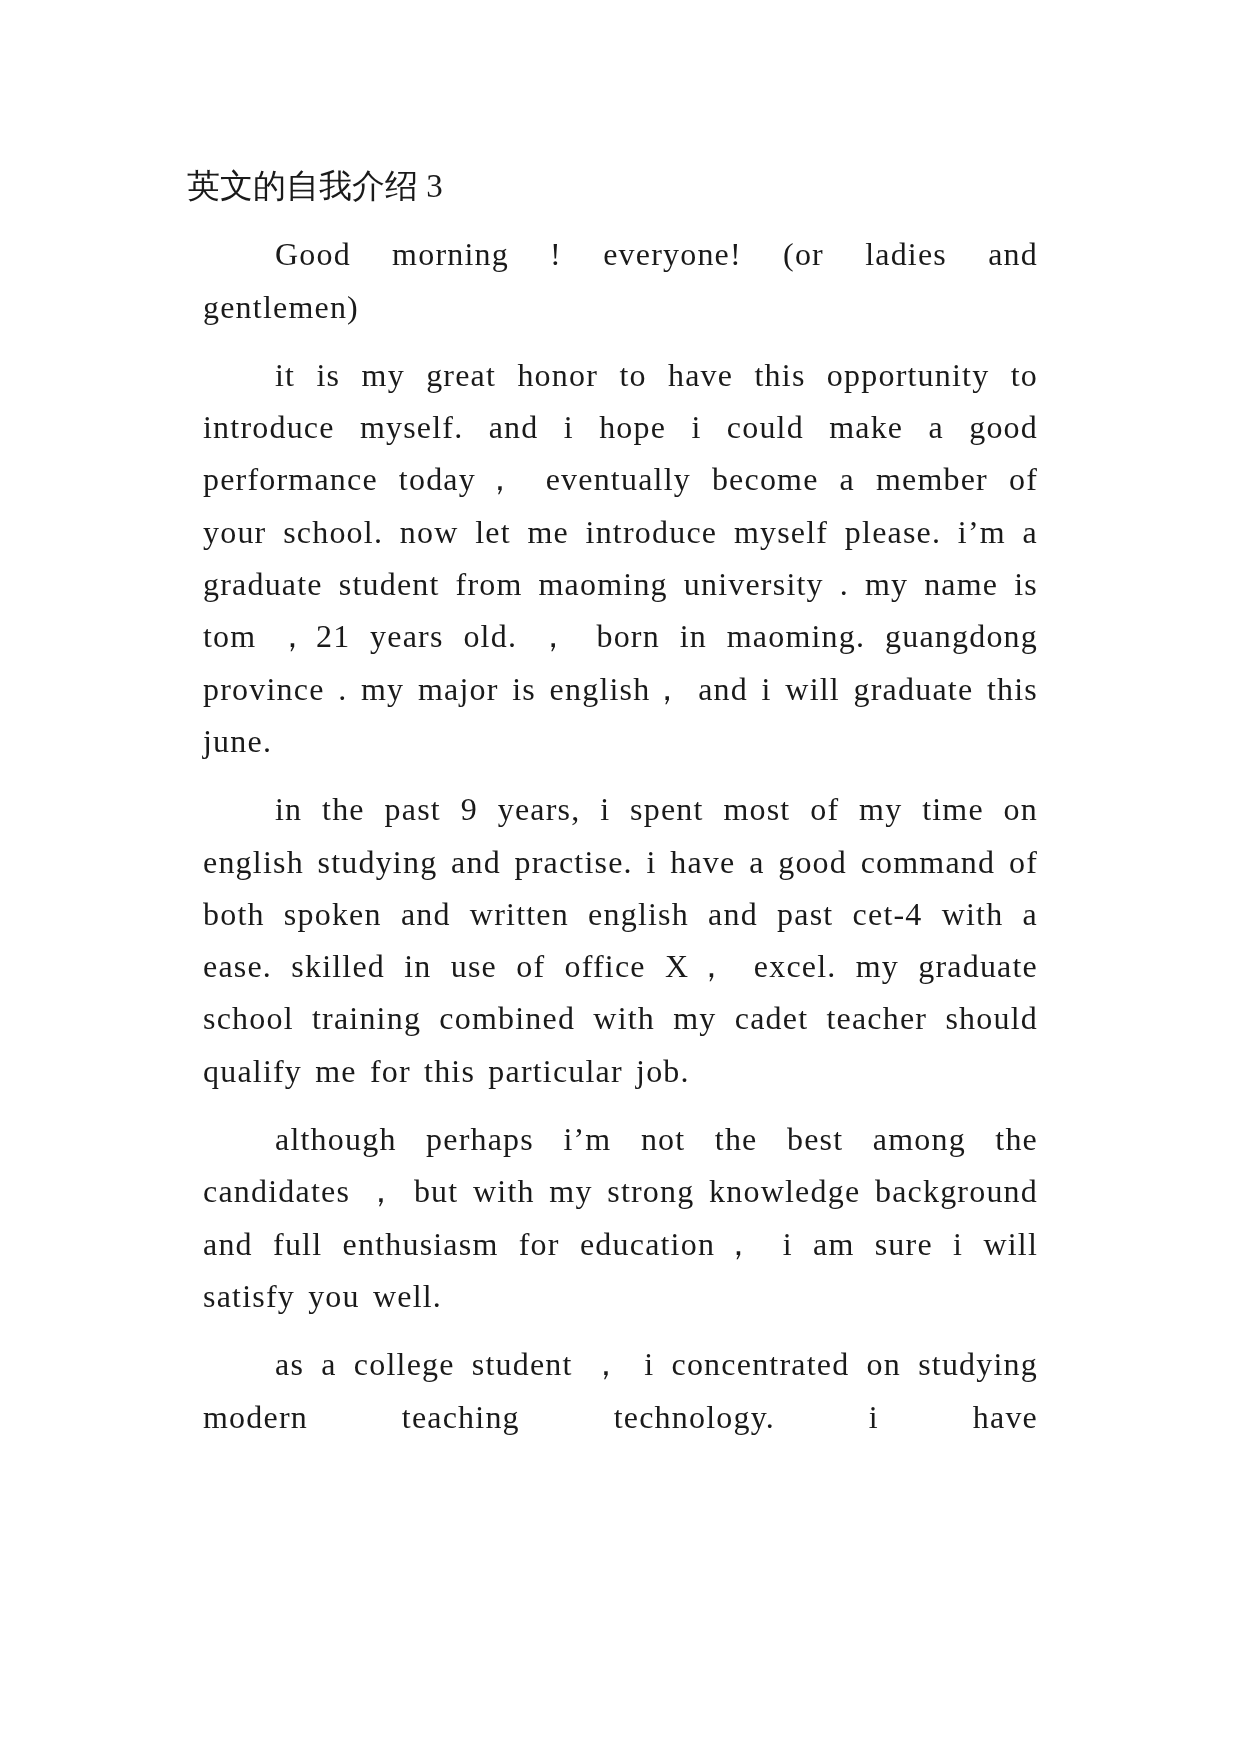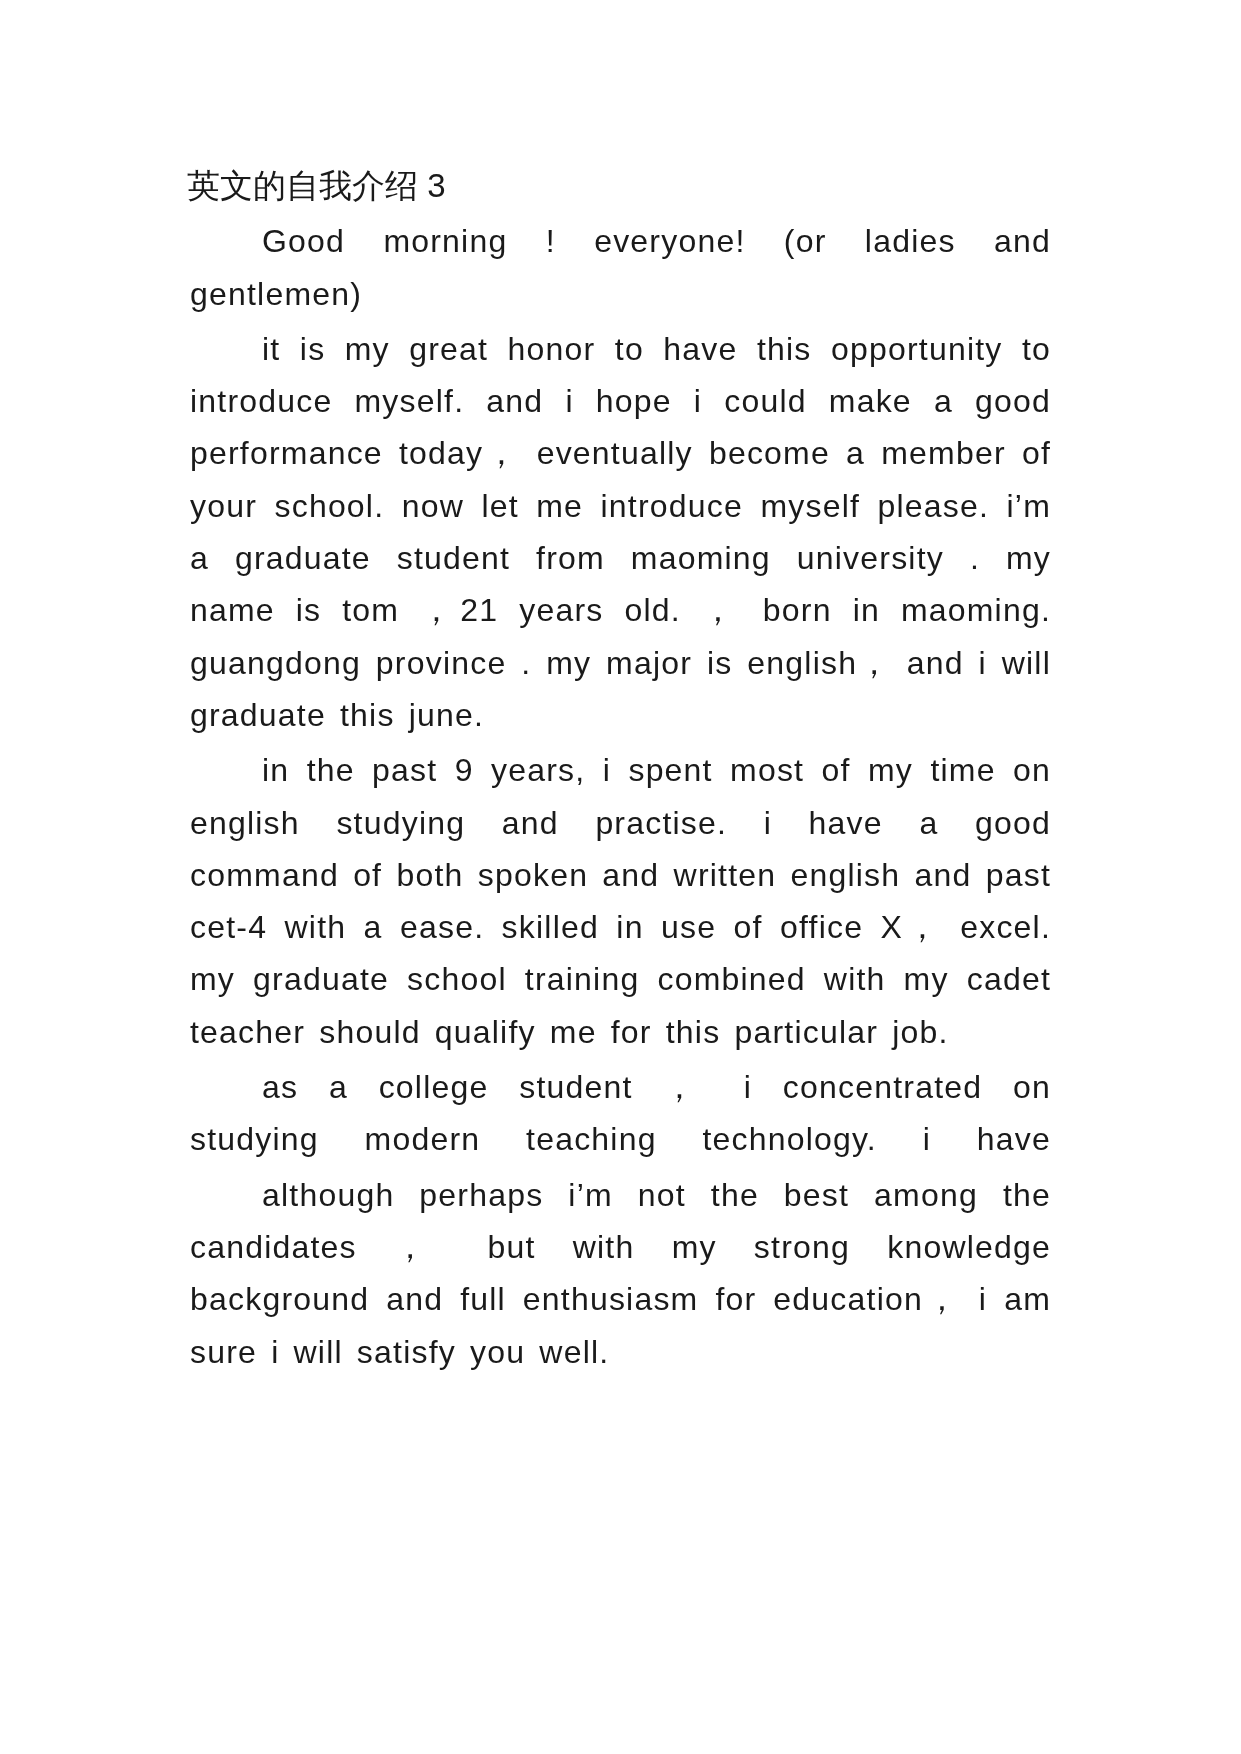--- a/index.html
+++ b/index.html
@@ -10,50 +10,50 @@
   .page {
     position: relative;
     width: 1241px;
     height: 1754px;
     background: #ffffff;
     box-sizing: border-box;
     padding: 160px 187px 0 187px;
     overflow: hidden;
   }
   .doc {
-    font-family: Liberation Sans, sans-serif;
+    font-family: Liberation Serif, serif;
     font-size: 32px;
     line-height: 52.3px;
     color: #1a1a1a;
   }
   .doc-heading {
     margin: 0;
     font-size: 33px;
     font-weight: normal;
     text-align: left;
     white-space: nowrap;
   }
   .doc-para {
-    margin: 3px;
+    margin: 16px;
     text-align: justify;
     text-justify: inter-word;
     text-indent: 72px;
     word-spacing: 4px;
     letter-spacing: 1.2px;
   }
   
   .doc-para.cutoff {
     text-align-last: justify;
   }
 </style>
 </head>
 <body>
 
 <div class="page">
   <div class="doc">
     <h1 class="doc-heading">英文的自我介绍 3</h1>
     <p class="doc-para">Good morning ! everyone! (or ladies and gentlemen)</p>
     <p class="doc-para">it is my great honor to have this opportunity to introduce myself. and i hope i could make a good performance today， eventually become a member of your school. now let me introduce myself please. i’m a graduate student from maoming university . my name is tom ，21 years old. ， born in maoming. guangdong province . my major is english， and i will graduate this june.</p>
     <p class="doc-para">in the past 9 years, i spent most of my time on english studying and practise. i have a good command of both spoken and written english and past cet-4 with a ease. skilled in use of office X， excel. my graduate school training combined with my cadet teacher should qualify me for this particular job.</p>
+    <p class="doc-para">although perhaps i’m not the best among the candidates ， but with my strong knowledge background and full enthusiasm for education， i am sure i will satisfy you well.</p>
     <p class="doc-para cutoff">as a college student ， i concentrated on studying modern teaching technology. i have</p>
-    <p class="doc-para">although perhaps i’m not the best among the candidates ， but with my strong knowledge background and full enthusiasm for education， i am sure i will satisfy you well.</p>
   </div>
 </div>
 
 </body></html>

